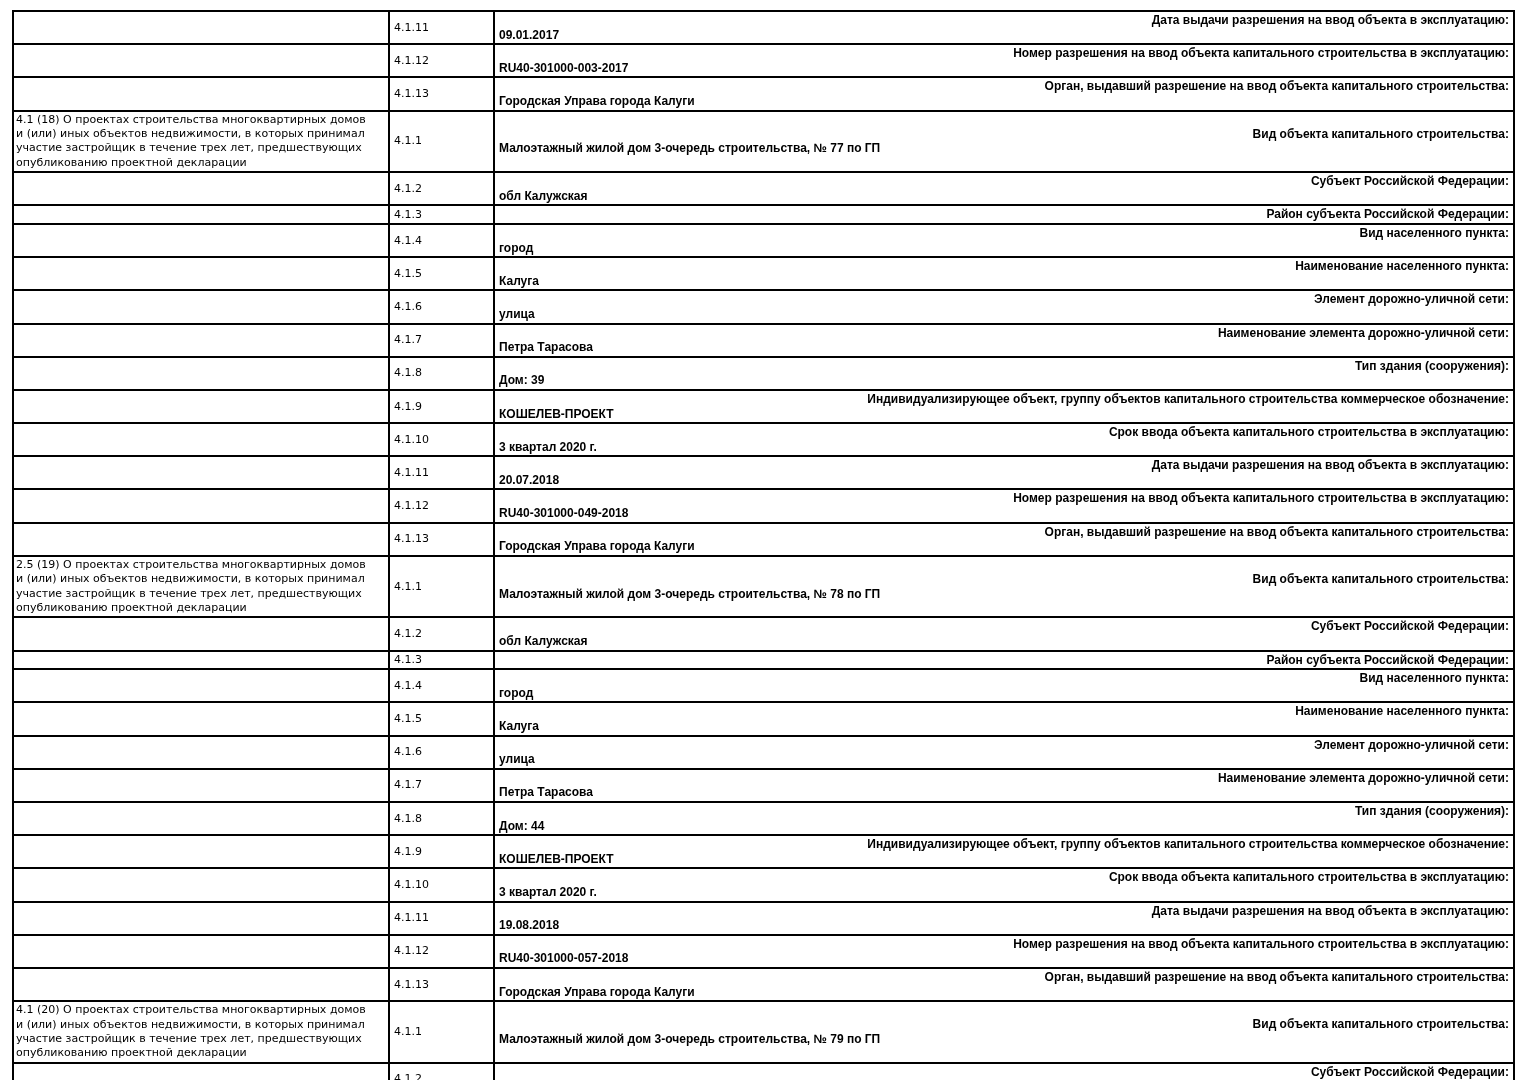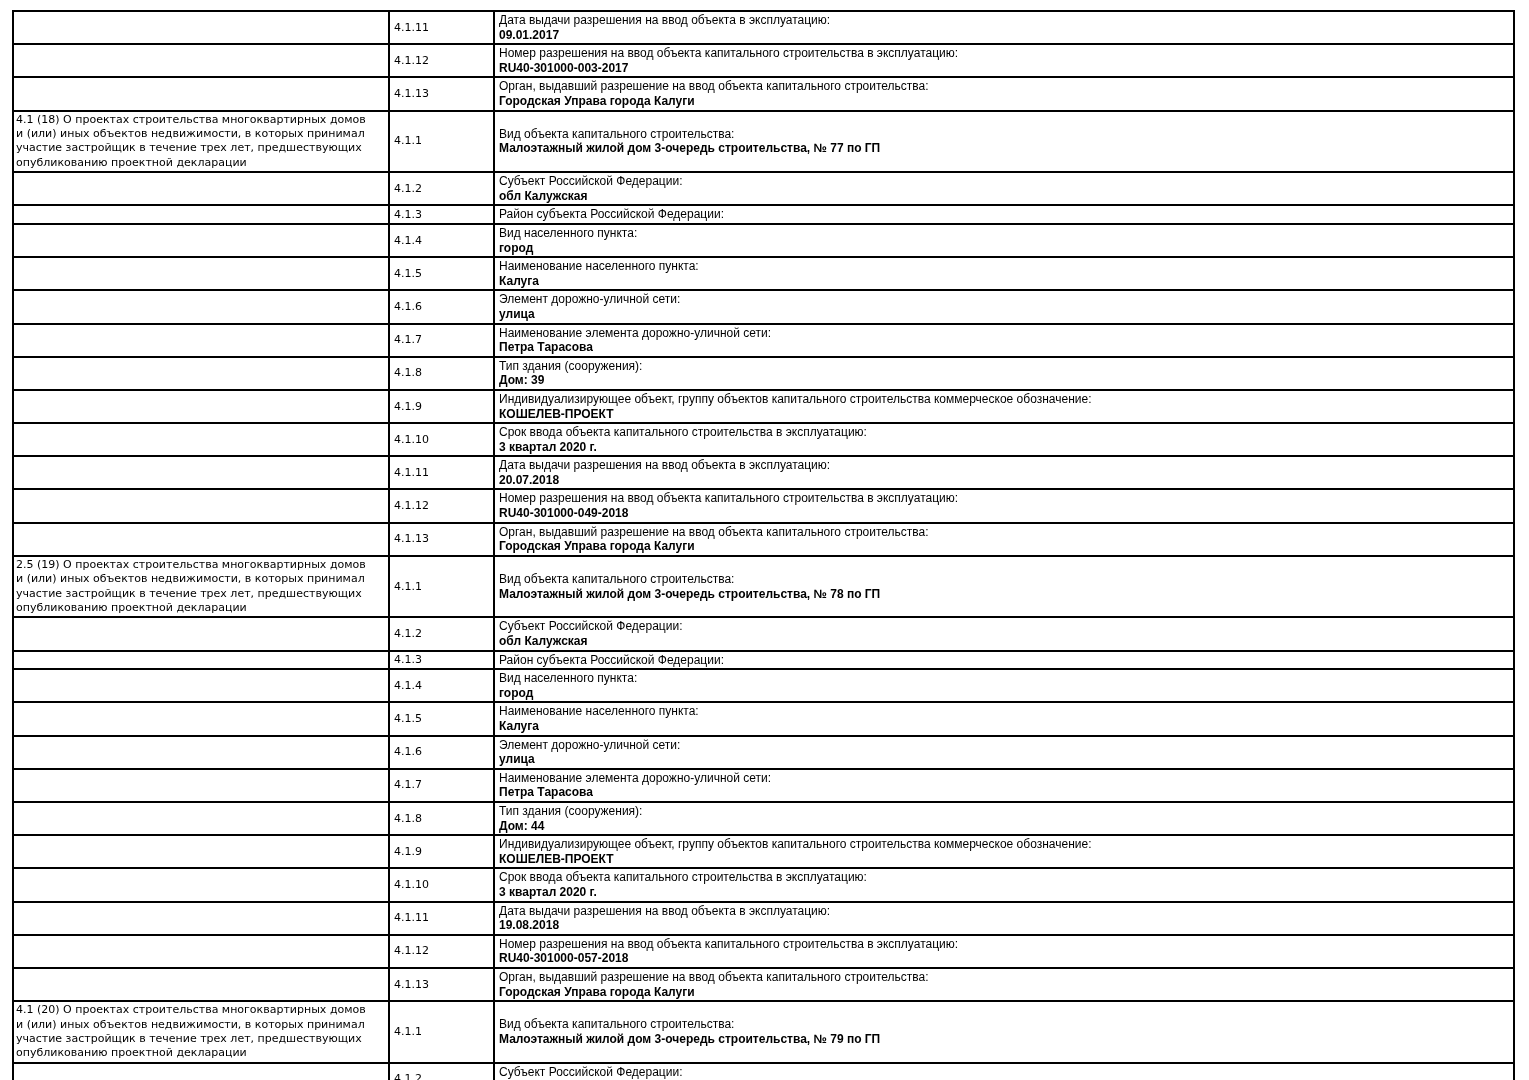--- a/index.html
+++ b/index.html
@@ -43,21 +43,22 @@
     line-height: 14px;
     padding: 1px 4px;
   }
   td.col-content {
     font-family: "Liberation Sans", sans-serif;
     font-size: 12px;
     line-height: 14.6px;
     padding: 1px 4px;
   }
   .field-label {
-    font-weight: normal;
+    font-weight: bold;
+    text-align: right;
   }
   .field-value {
     font-weight: bold;
   }
   .value-prefix {
     font-weight: bold;
   }
 </style>
 </head>
 <body>

